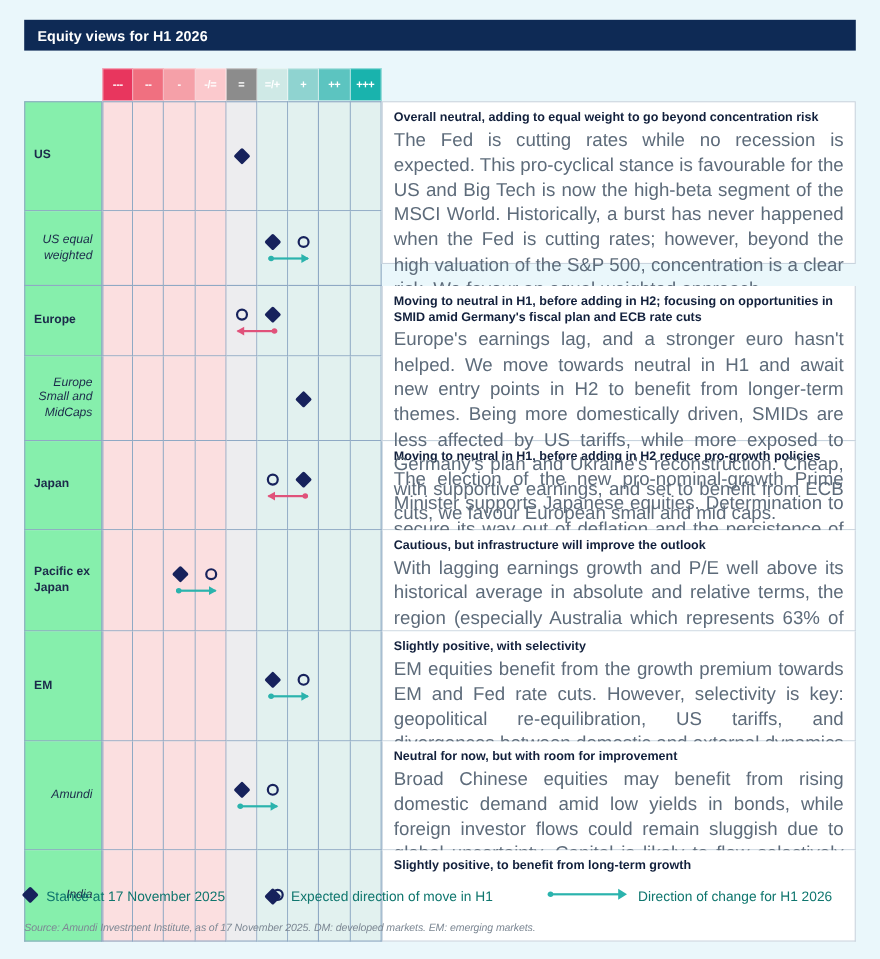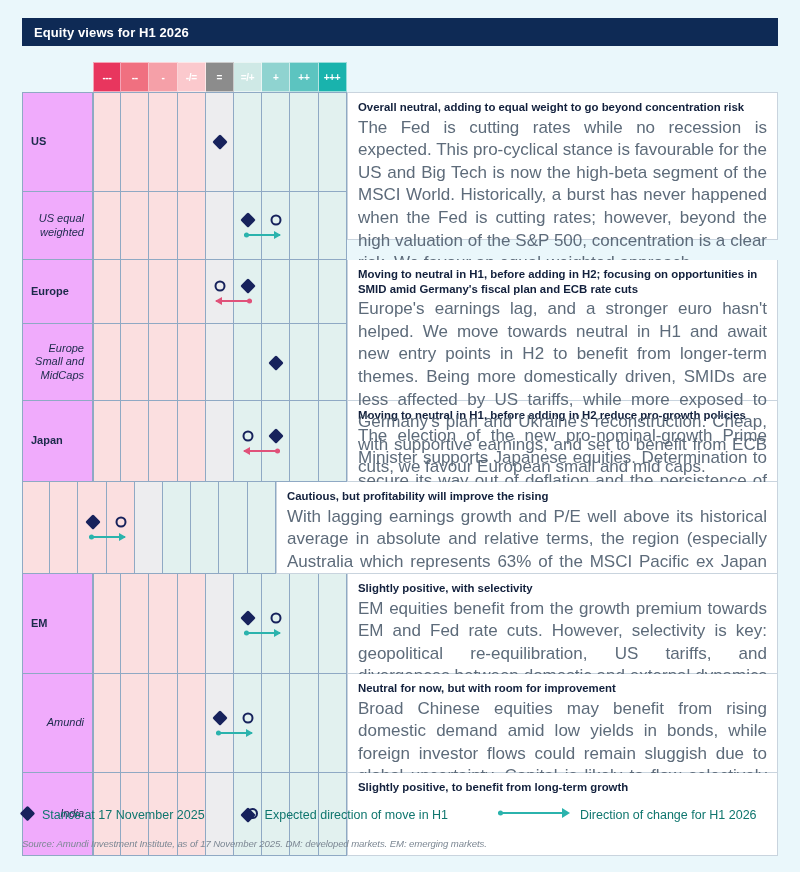--- a/index.html
+++ b/index.html
@@ -46,21 +46,21 @@
     border: 1px solid rgba(255,255,255,.55);
     border-left: none;
     letter-spacing: -.3px;
   }
   .scale-cell:first-child { border-left: 1px solid rgba(255,255,255,.55); }
 
   
   .body-row { display: flex; align-items: stretch; }
   .label-cell {
     width: 71px;
-    background: #f0abfc;
+    background: #86efac;
     border: 1px solid #8fa9c4;
     border-top: none;
     display: flex; align-items: center;
     padding: 12px 8px;
     font-size: 11px;
     line-height: 1.22;
   }
   .label-cell.bold { font-weight: bold; justify-content: flex-start; text-align: left; }
   .label-cell.ital { font-style: italic; justify-content: flex-end; text-align: right; }
   .body-row:first-child .label-cell { border-top: 1px solid #8fa9c4; }
@@ -292,20 +292,21 @@
               <span class="head" style="border-right-color: rgb(224, 82, 122);"></span>
             </div>
           </div>
         </div>
         <div class="comment-cell">
           <div class="c-head">Moving to neutral in H1, before adding in H2 reduce pro-growth policies</div>
           <div class="c-body">The election of the new pro-nominal-growth Prime Minister supports Japanese equities. Determination to secure its way out of deflation and the persistence of corporate reforms remain medium-term arguments, but we will reduce this positive view in H1 in favour of emerging markets and the US.</div>
         </div>
       </div>
       <div class="body-row" style="height: 92px;">
+        <div class="label-cell bold">Pacific ex Japan</div>
         <div class="scale-area">
           <div class="sc first" style="background: rgb(251, 223, 224);"></div>
           <div class="sc" style="background: rgb(251, 223, 224);"></div>
           <div class="sc" style="background: rgb(251, 223, 224);"></div>
           <div class="sc" style="background: rgb(251, 223, 224);"></div>
           <div class="sc" style="background: rgb(237, 237, 239);"></div>
           <div class="sc" style="background: rgb(226, 241, 239);"></div>
           <div class="sc" style="background: rgb(226, 241, 239);"></div>
           <div class="sc" style="background: rgb(226, 241, 239);"></div>
           <div class="sc" style="background: rgb(226, 241, 239);"></div>
@@ -313,21 +314,21 @@
             <div class="diamond" style="left: 70.5px; top: 40px; background: rgb(23, 34, 92);"></div>
             <div class="circle" style="left: 98.7px; top: 40px; border-color: rgb(23, 34, 92);"></div>
             <div class="arrow right" style="left: 66.5px; width: 36.2px; top: 55px;">
               <span class="shaft" style="background: rgb(43, 179, 173);"></span>
               <span class="dot" style="background: rgb(43, 179, 173);"></span>
               <span class="head" style="border-left-color: rgb(43, 179, 173);"></span>
             </div>
           </div>
         </div>
         <div class="comment-cell">
-          <div class="c-head">Cautious, but profitability will improve the rising</div>
+          <div class="c-head">Cautious, but infrastructure will improve the outlook</div>
           <div class="c-body">With lagging earnings growth and P/E well above its historical average in absolute and relative terms, the region (especially Australia which represents 63% of the MSCI Pacific ex Japan Index) is not currently attractive, but profitability should improve.</div>
         </div>
       </div>
       <div class="body-row" style="height: 100px;">
         <div class="label-cell bold">EM</div>
         <div class="scale-area">
           <div class="sc first" style="background: rgb(251, 223, 224);"></div>
           <div class="sc" style="background: rgb(251, 223, 224);"></div>
           <div class="sc" style="background: rgb(251, 223, 224);"></div>
           <div class="sc" style="background: rgb(251, 223, 224);"></div>

